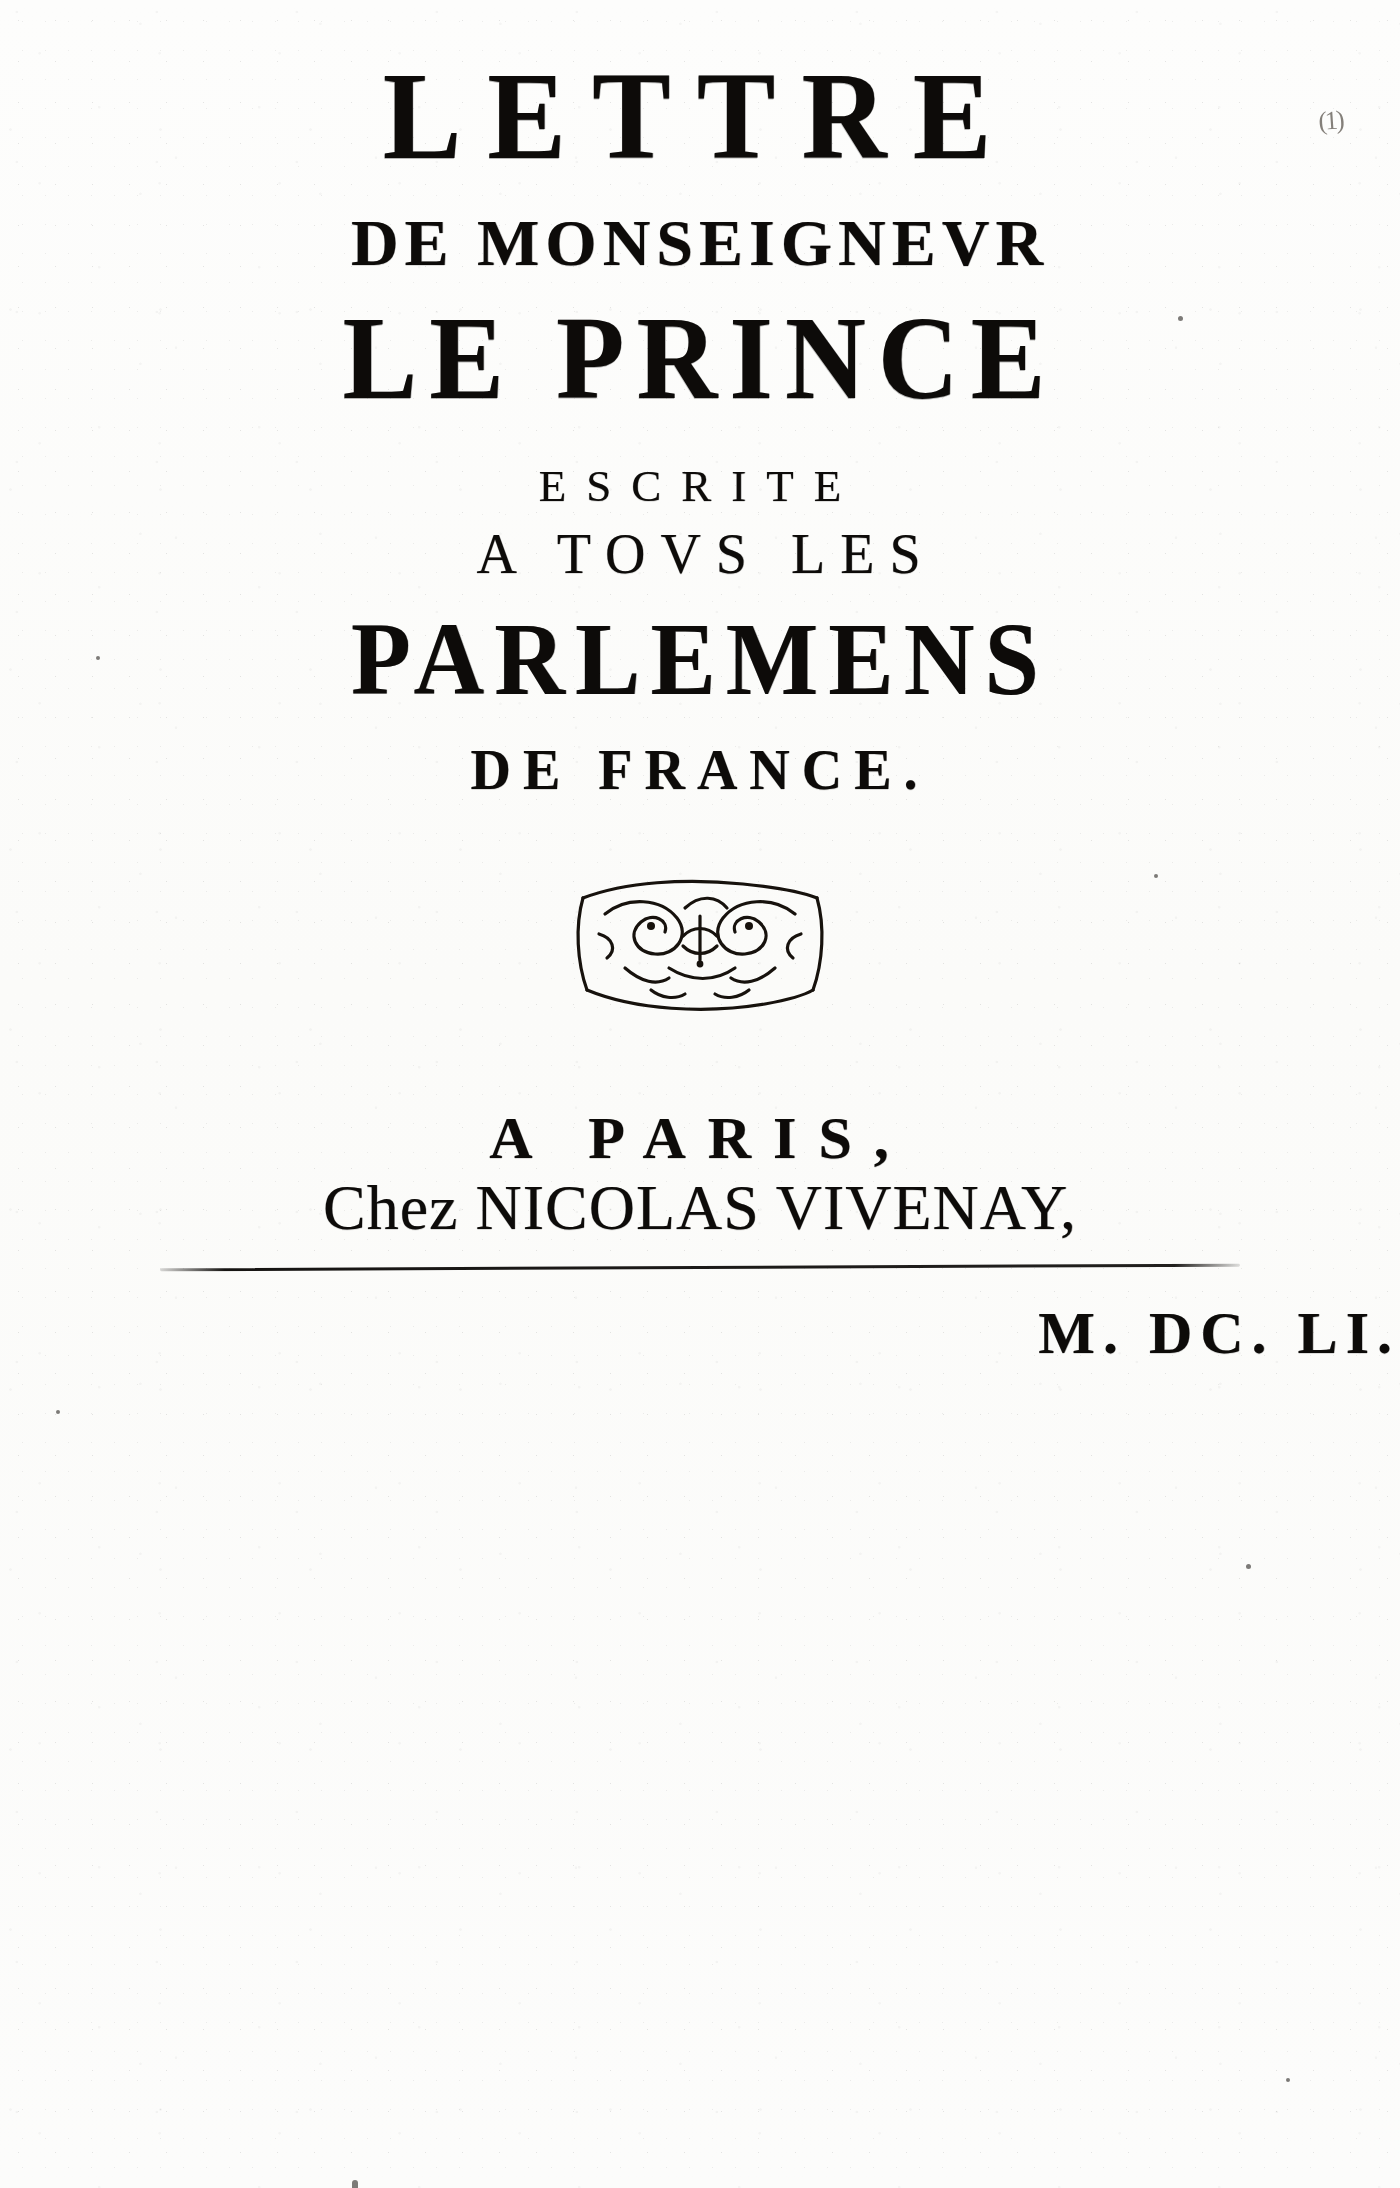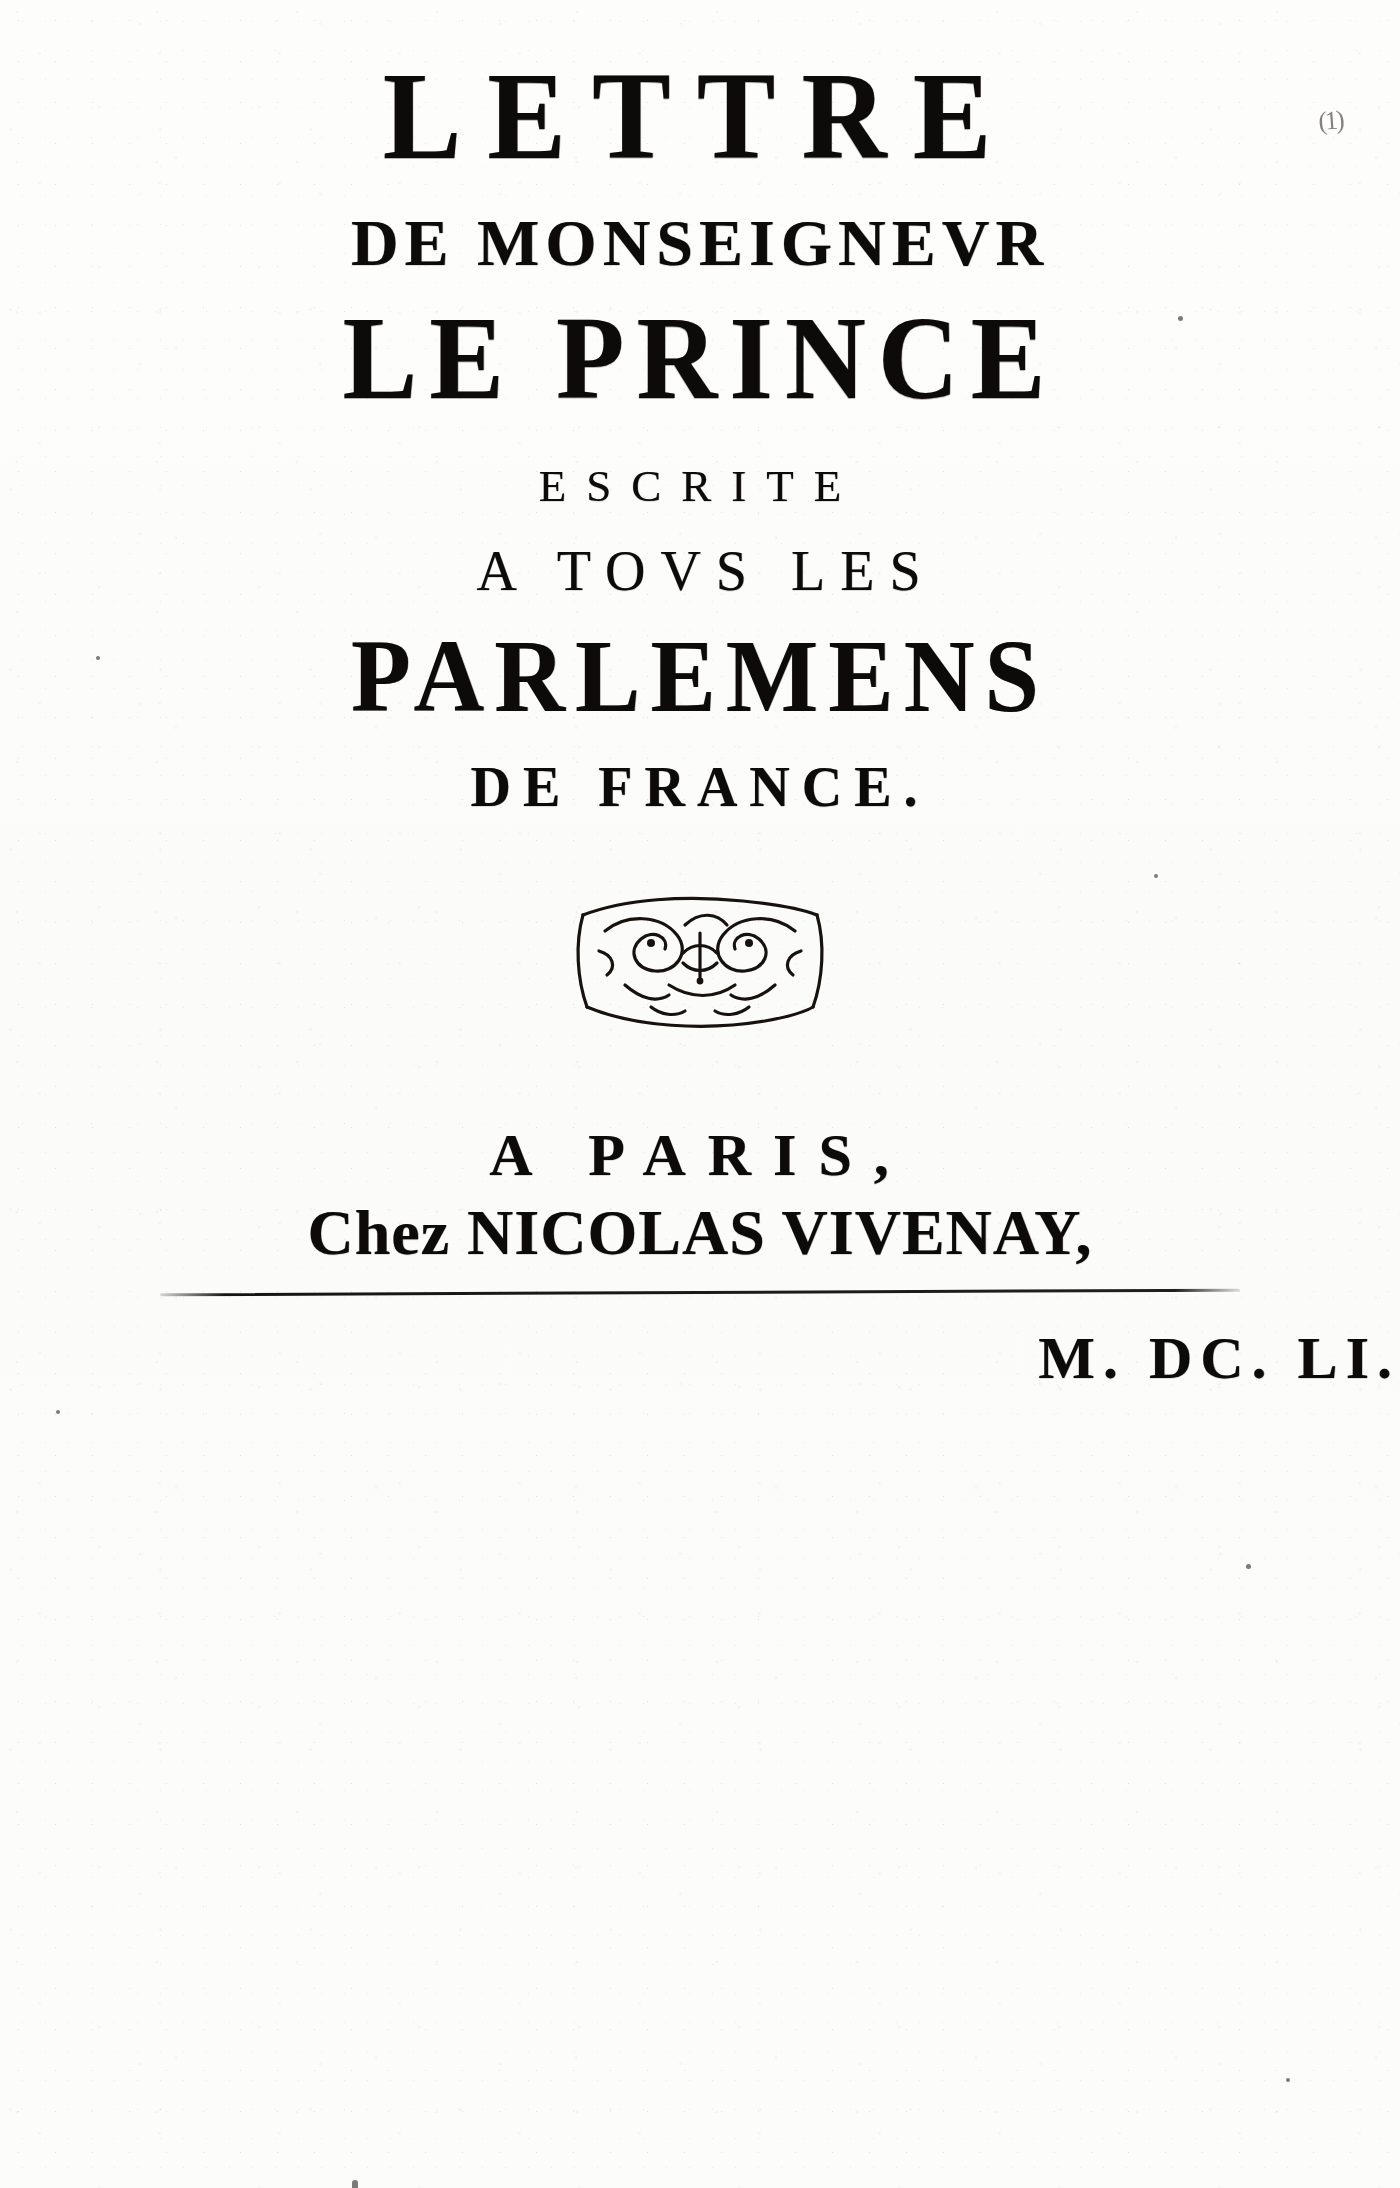--- a/index.html
+++ b/index.html
@@ -95,21 +95,21 @@
     font-weight: 700;
     transform: scaleY(1.06);
   }
   .l-escrite {
     margin-top: 50px;
     font-size: 45px;
     letter-spacing: 20px;
     font-weight: 500;
   }
   .l-atous {
-    margin-top: 34px;
+    margin-top: 17px;
     font-size: 56px;
     letter-spacing: 15px;
     font-weight: 500;
     padding-left: 12px;
   }
   .l-parlemens {
     margin-top: 28px;
     font-size: 98px;
     letter-spacing: 10px;
     font-weight: 700;
@@ -133,24 +133,24 @@
 
   
   .l-paris {
     margin-top: 84px;
     font-size: 60px;
     letter-spacing: 22px;
     font-weight: 700;
     text-transform: uppercase;
   }
   .l-chez {
-    margin-top: 16px;
+    margin-top: 8px;
     font-size: 64px;
     letter-spacing: 1px;
-    font-weight: 700;
+    font-weight: 400;
     text-transform: none;
   }
   .l-boutique {
     margin-top: 10px;
     font-size: 52px;
     font-weight: 400;
     letter-spacing: 0.5px;
     text-transform: none;
     font-family: "Liberation Serif", serif;
   }

